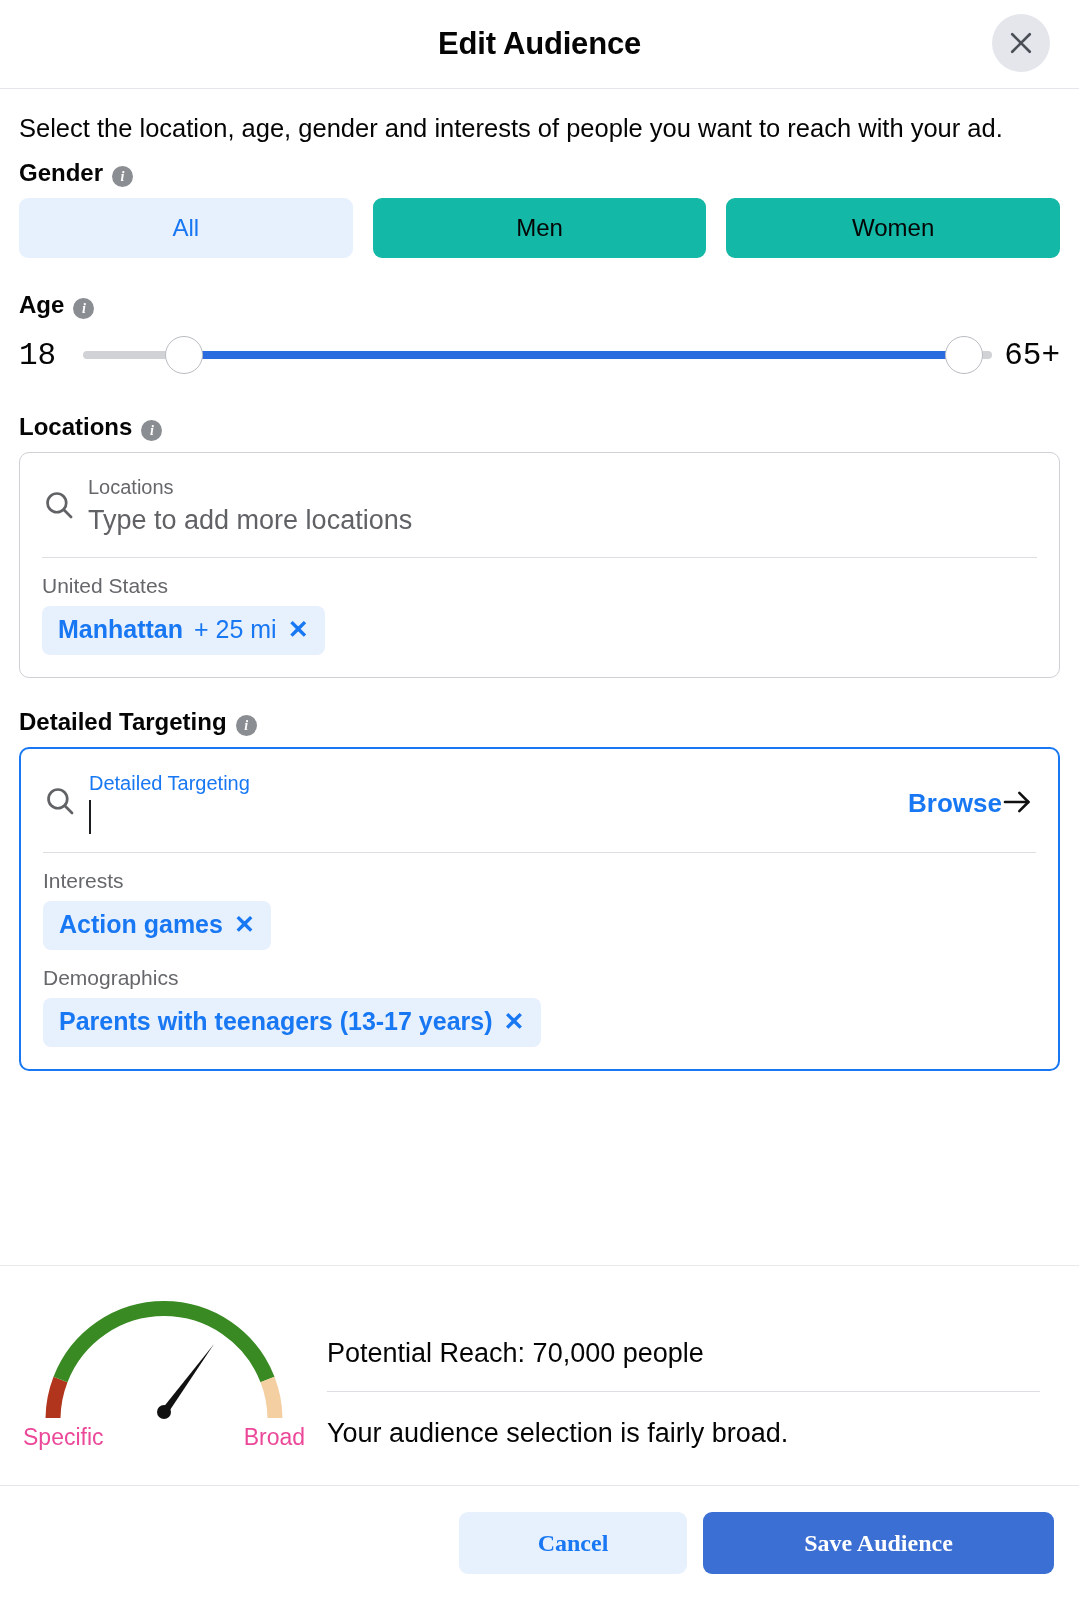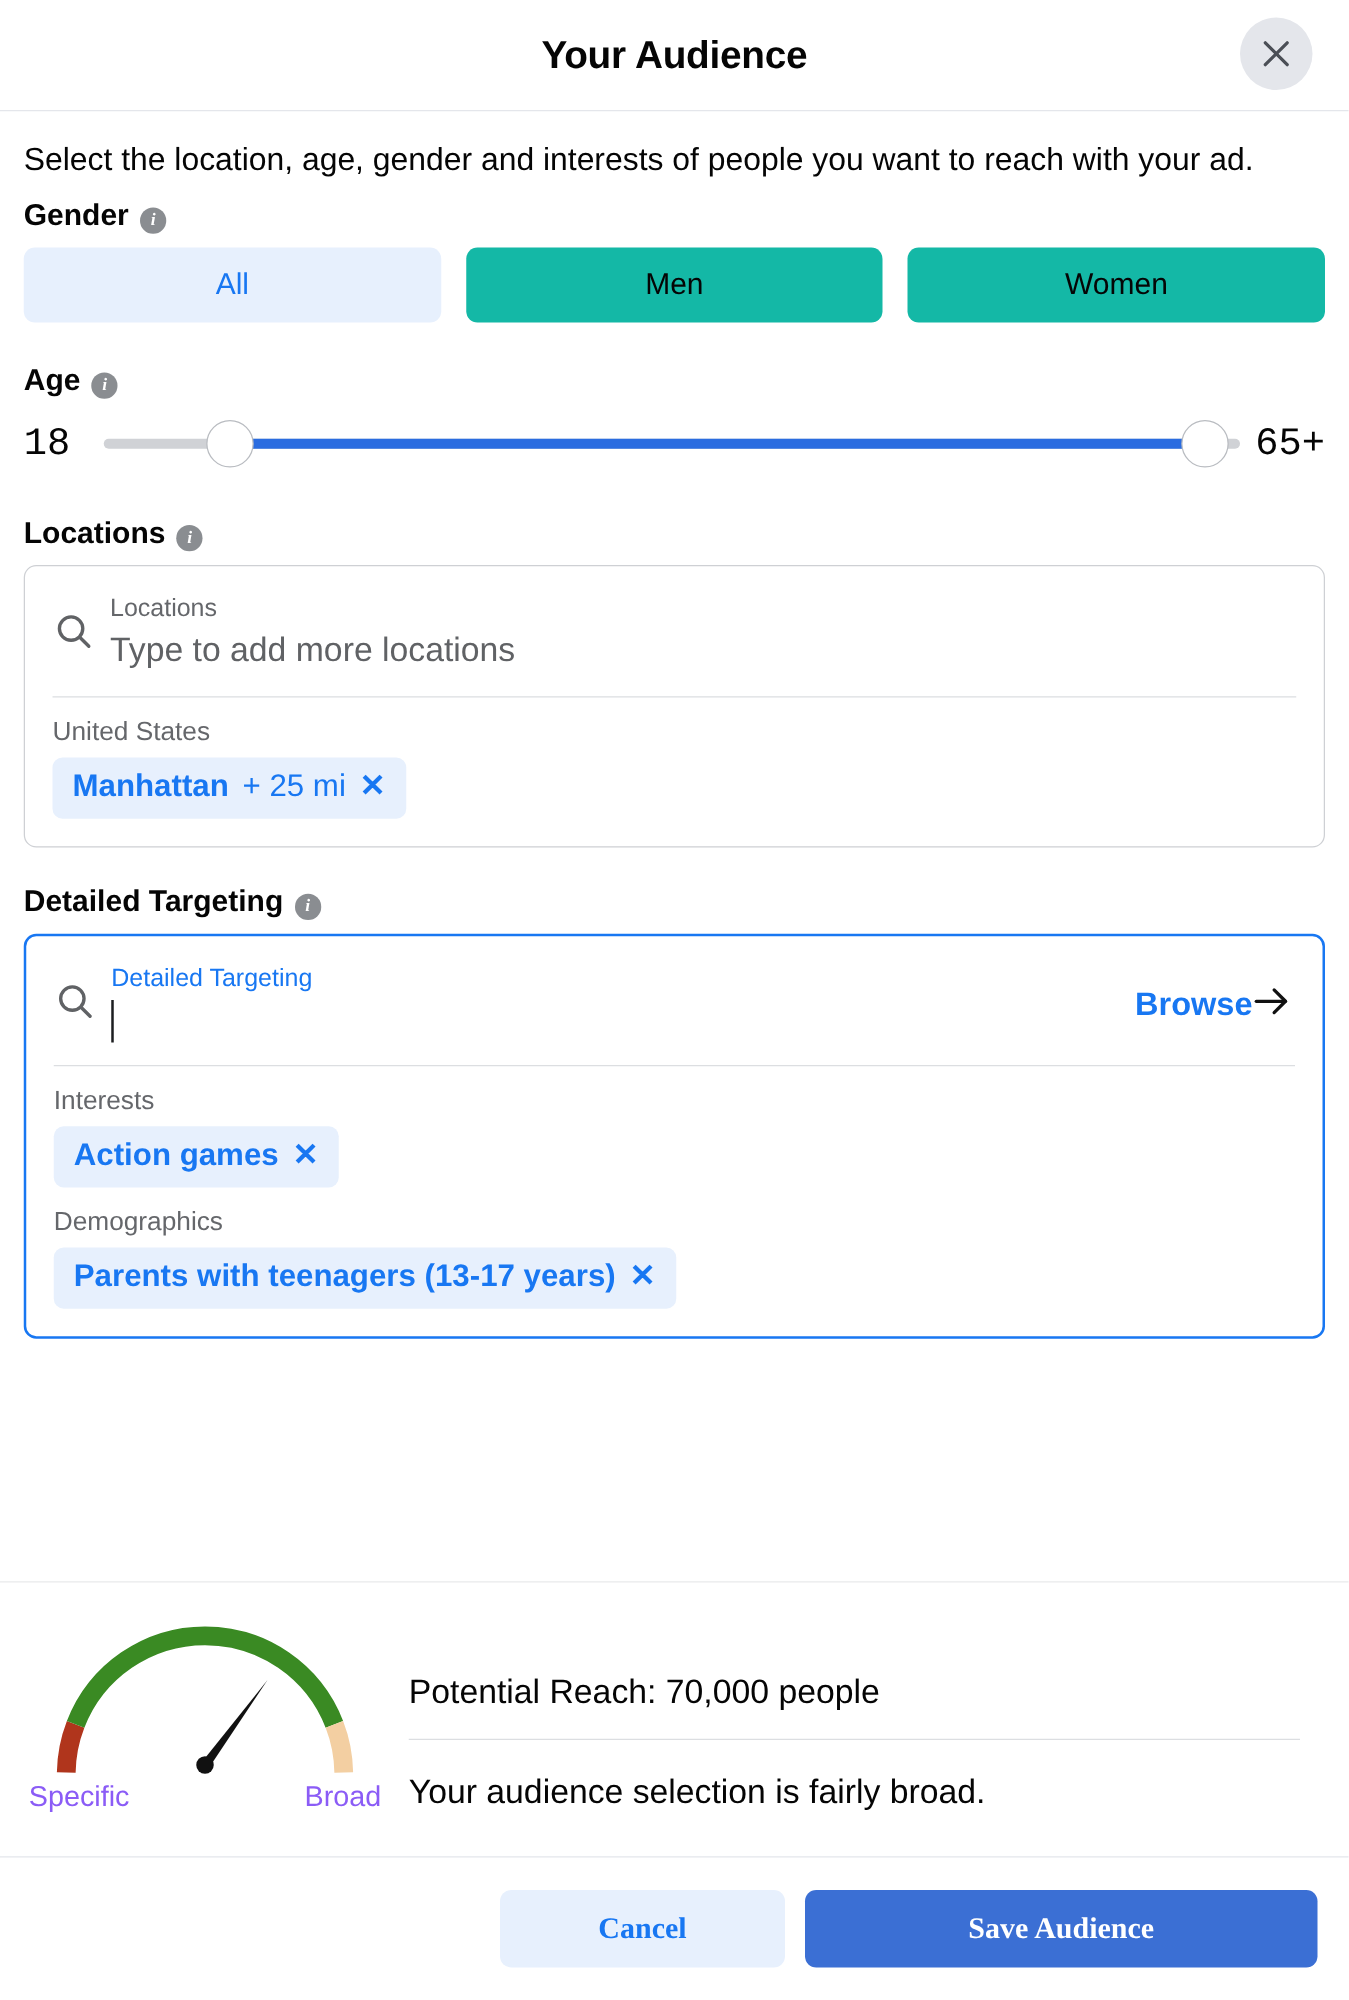--- a/index.html
+++ b/index.html
@@ -304,21 +304,21 @@
   .gauge-svg { display: block; }
   .gauge-labels {
     width: 100%;
     display: flex;
     justify-content: space-between;
     padding: 0 4px;
     margin-top: -4px;
   }
   .gauge-label {
     font-size: 23px;
-    color: #8b5cf6;
+    color: #ec4899;
   }
   .reach-col {
     flex: 1 1 auto;
     padding-top: 30px;
     padding-right: 20px;
   }
   .reach-title {
     font-size: 27px;
     color: #050505;
     padding-bottom: 22px;
@@ -353,32 +353,32 @@
     align-items: center;
     justify-content: center;
     text-align: right;
   }
   .btn-cancel {
     width: 228px;
     background: #e7f0fd;
     color: #1877f2;
   }
   .btn-save {
-    width: 410px;
+    width: 351px;
     background: #3b6fd4;
     color: #ffffff;
   }
 </style>
 </head>
 <body>
 
 <div class="modal">
 
   <div class="header">
-    <div class="header-title">Your Audience</div>
+    <div class="header-title">Edit Audience</div>
     <button class="close-btn">
       <span>
         <svg width="30" height="30" viewBox="0 0 24 24" fill="none" stroke="#4b4f56" stroke-width="2.1" stroke-linecap="round">
           <line x1="5" y1="5" x2="19" y2="19"></line>
           <line x1="19" y1="5" x2="5" y2="19"></line>
         </svg>
       </span>
     </button>
   </div>
 

